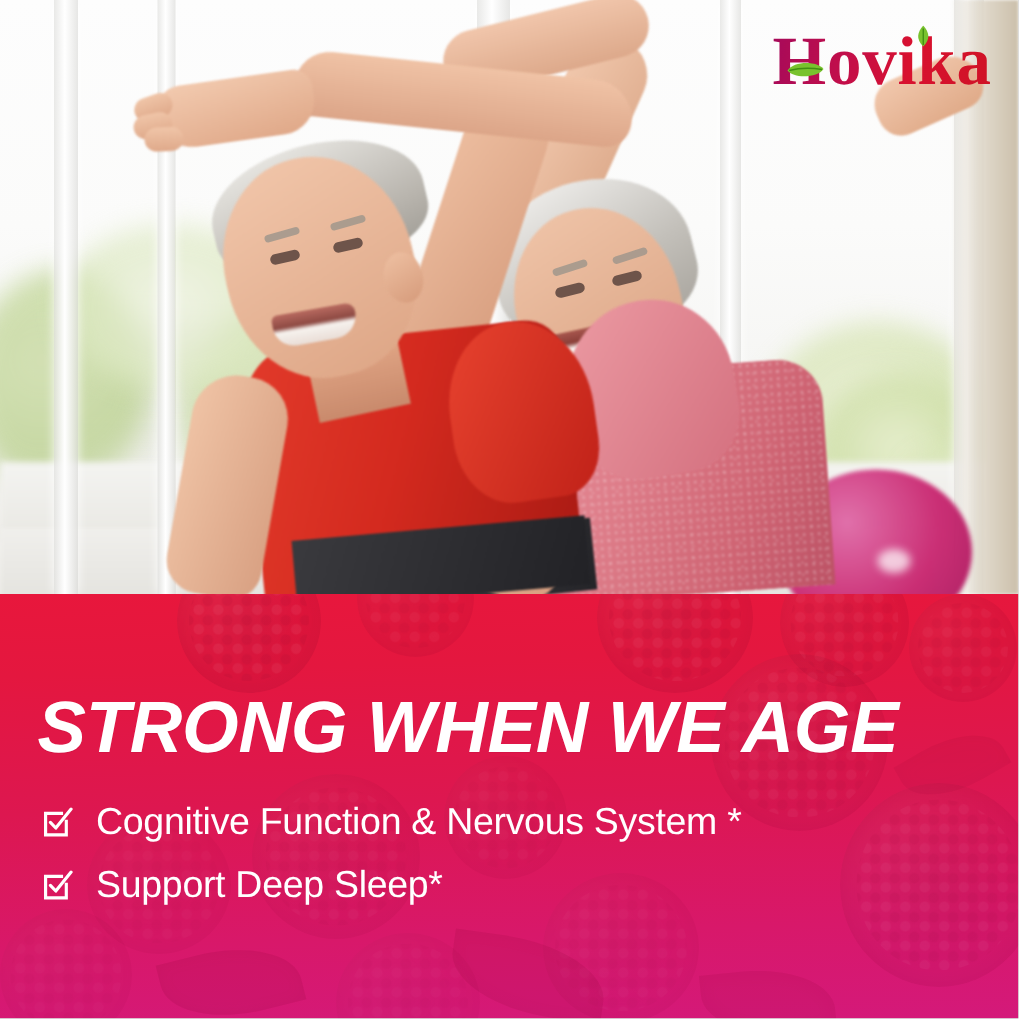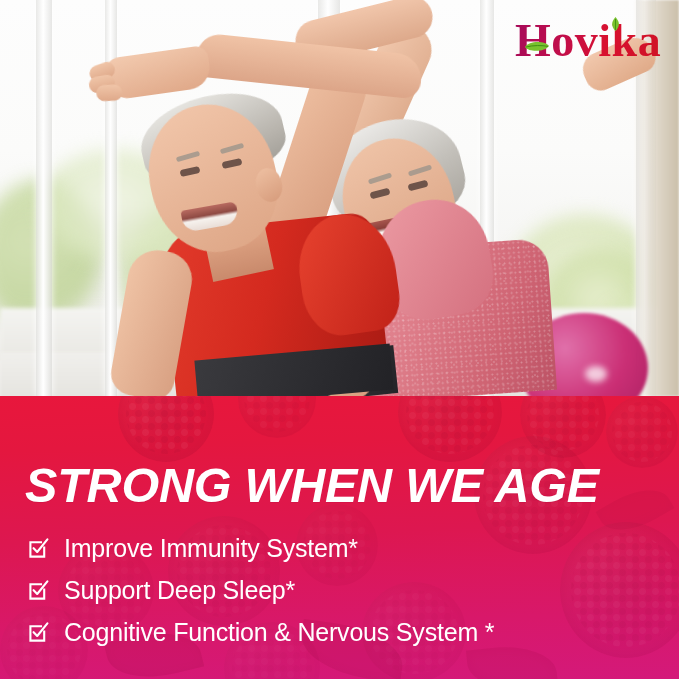--- a/index.html
+++ b/index.html
@@ -493,45 +493,36 @@
     <div class="leafmark l3"></div>
     <div class="leafmark l4"></div>
   </div>
 
   <div id="headline">
     <span class="hl-line hl2">STRONG WHEN WE AGE</span>
   </div>
 
   <div id="benefits">
 
+
     <div class="benefit">
       <span class="chk">
         <svg width="21" height="21" viewBox="0 0 21 21">
           <path d="M16.2 9.6 V18.6 H2.4 V4.2 H13.0" fill="none" stroke="#ffffff" stroke-width="2.1" stroke-linecap="square"></path>
           <path d="M5.6 10.2 L9.2 14.0 L19.4 1.4" fill="none" stroke="#ffffff" stroke-width="2.1" stroke-linecap="round" stroke-linejoin="round"></path>
         </svg>
       </span>
-      <span class="benefit-label">Improve Immunity System*</span>
+      <span class="benefit-label">Cognitive Function &amp; Nervous System *</span>
     </div>
 
     <div class="benefit">
       <span class="chk">
         <svg width="21" height="21" viewBox="0 0 21 21">
           <path d="M16.2 9.6 V18.6 H2.4 V4.2 H13.0" fill="none" stroke="#ffffff" stroke-width="2.1" stroke-linecap="square"></path>
           <path d="M5.6 10.2 L9.2 14.0 L19.4 1.4" fill="none" stroke="#ffffff" stroke-width="2.1" stroke-linecap="round" stroke-linejoin="round"></path>
         </svg>
       </span>
       <span class="benefit-label">Support Deep Sleep*</span>
     </div>
 
-    <div class="benefit">
-      <span class="chk">
-        <svg width="21" height="21" viewBox="0 0 21 21">
-          <path d="M16.2 9.6 V18.6 H2.4 V4.2 H13.0" fill="none" stroke="#ffffff" stroke-width="2.1" stroke-linecap="square"></path>
-          <path d="M5.6 10.2 L9.2 14.0 L19.4 1.4" fill="none" stroke="#ffffff" stroke-width="2.1" stroke-linecap="round" stroke-linejoin="round"></path>
-        </svg>
-      </span>
-      <span class="benefit-label">Cognitive Function &amp; Nervous System *</span>
-    </div>
-
   </div>
 
 </div>
 
 </body></html>

